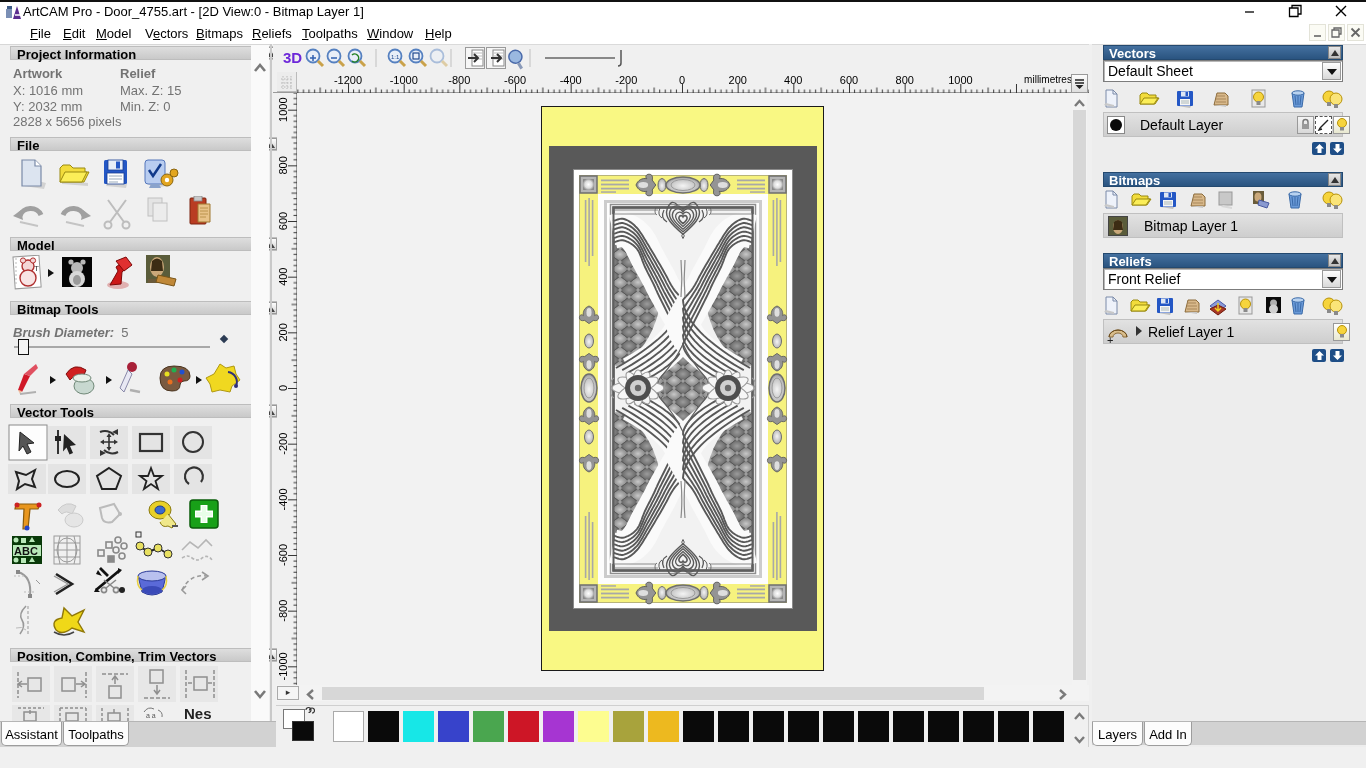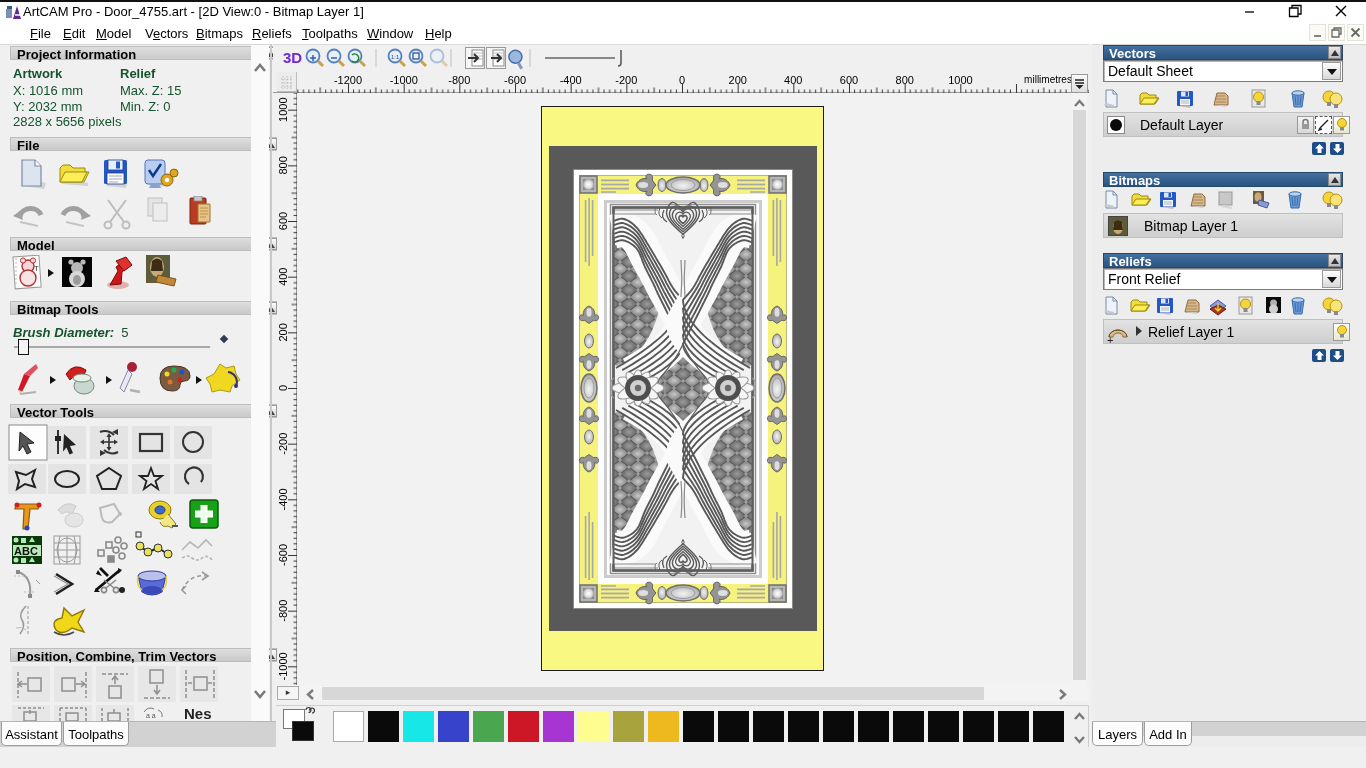--- a/index.html
+++ b/index.html
@@ -19,21 +19,21 @@
 #menubar u { text-decoration:underline; }
 
 
 #leftpanel { left:0; top:44px; width:272px; height:703px; background:#f0f0f0; border-top:1px solid #d7d7d7;}
 .lsec { position:absolute; left:10px; width:269px; height:14px;
   background:linear-gradient(#dedede,#c9c9c9); border:1px solid #bdbdbd; }
 .lsec b { position:absolute; left:6px; top:0px; font-size:13px; color:#000; }
 .colbtn { position:absolute; right:1px; top:0px; width:14px; height:12px;
   background:linear-gradient(#fdfdfd,#d6d6d6); border:1px solid #9a9a9a; text-align:center; }
 .colbtn:after { content:""; position:absolute; left:3px; top:3px; border-left:4px solid transparent; border-right:4px solid transparent; border-bottom:6px solid #444; }
-.ltext { position:absolute; font-size:13px; color:#14532d;text-align:right; }
+.ltext { position:absolute; font-size:13px; color:#737373;text-align:right; }
 #lscroll { left:251px; top:45px; width:18px; height:676px; background:#fafafa; }
 #lborder { left:270px; top:44px; width:2px; height:703px; background:#c9c9c9; }
 
 
 #ltabbar { left:0; top:721px; width:276px; height:26px; background:#d2d2d2; border-top:1px solid #b5b5b5; }
 .tab { position:absolute; top:0px; height:24px; background:#fcfcfc; border:1px solid #9d9d9d; border-top:none;
   border-radius:0 0 5px 5px; font-size:13px; color:#000; text-align:center; padding-top:5px; }
 
 
 #toolbar { left:273px; top:44px; width:816px; height:28px; background:#f0f0f0; border-top:1px solid #dadada; }
@@ -56,21 +56,21 @@
 .rhead b { position:absolute; left:5px; top:0px; font-size:13px; color:#fff; }
 .rcolbtn { position:absolute; right:1px; top:0px; width:13px; height:13px;
   background:linear-gradient(#e8e8e8,#bdbdbd); border:1px solid #888; }
 .rcolbtn:after { content:""; position:absolute; left:2px; top:3px; border-left:4px solid transparent; border-right:4px solid transparent; border-bottom:6px solid #333; }
 .combo { position:absolute; left:11px; width:240px; height:22px; background:#fff; border:1px solid #7c7c7c;
   box-shadow:inset 1px 1px 0 #b8b8b8; font-size:14px; color:#000000; padding:2px 0 0 4px; }
 .combobtn { position:absolute; right:1px; top:1px; width:19px; height:18px; background:linear-gradient(#fdfdfd,#d9d9d9); border:1px solid #9a9a9a; }
 .combobtn:after { content:""; position:absolute; left:4px; top:6px; border-left:5px solid transparent; border-right:5px solid transparent; border-top:6px solid #111; }
 .layerrow { position:absolute; left:11px; width:240px; height:25px; background:linear-gradient(#e2e2e2,#cecece); border:1px solid #c0c0c0; font-size:14px; color:#000; }
 .udbtn { position:absolute; width:14px; height:13px; background:#1e4e87; border-radius:2px; color:#fff; font-size:11px; font-weight:bold; text-align:center; line-height:13px;}
-#rtabbar { left:1092px; top:721px; width:274px; height:15px; background:#d2d2d2; border-top:1px solid #b5b5b5; }
+#rtabbar { left:1092px; top:721px; width:274px; height:24px; background:#d2d2d2; border-top:1px solid #b5b5b5; }
 
 
 #statusbar { left:0; top:747px; width:1366px; height:21px; background:#f0f0f0; border-top:1px solid #d0d0d0; }
 .sfield { position:absolute; top:4px; height:16px; border:1px solid #b3b3b3; border-right-color:#e8e8e8; border-bottom-color:#e8e8e8; font-size:11px; color:#111; padding:1px 0 0 4px; }
 </style>
 </head>
 <body>
 <div id="root">
 
   <div class="abs" id="titlebar"></div>

